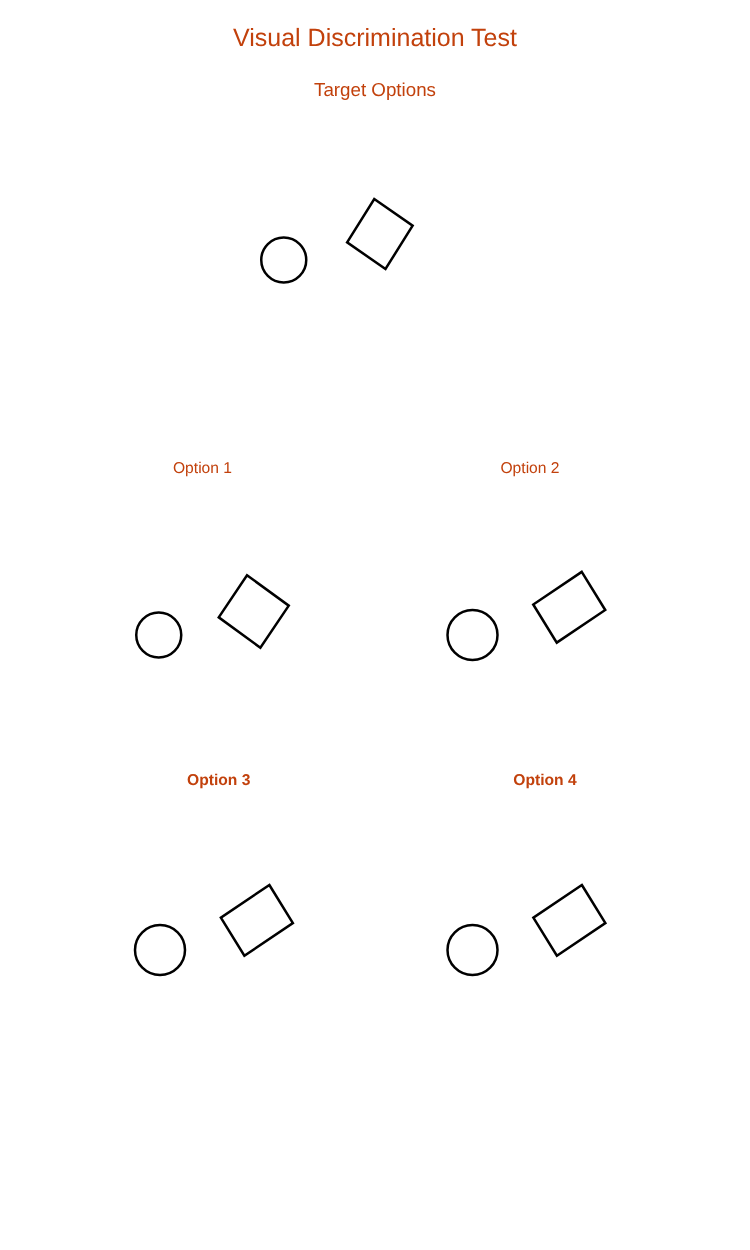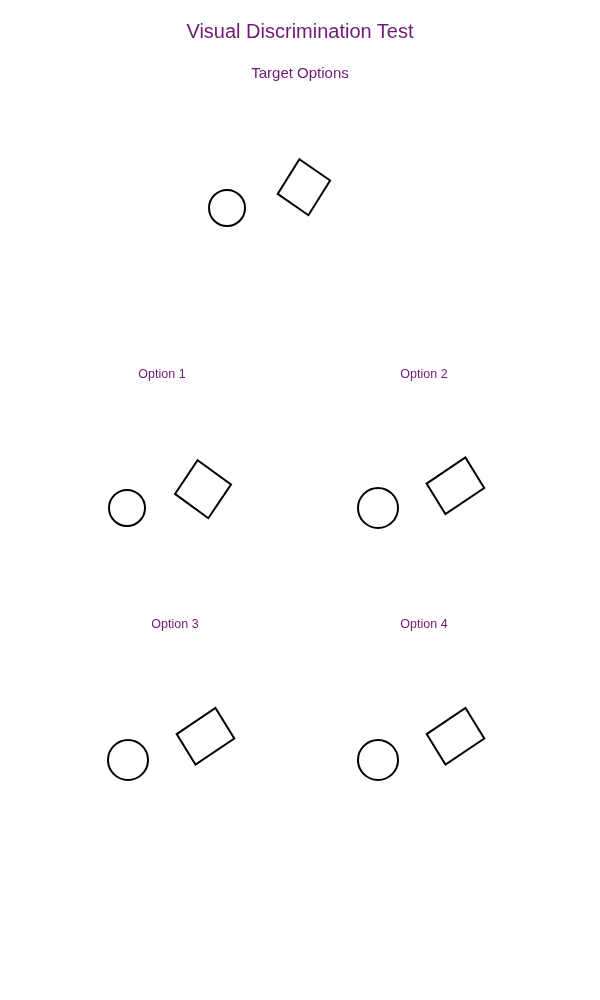--- a/index.html
+++ b/index.html
@@ -1,21 +1,21 @@
 <!DOCTYPE html>
 <html><head>
 <meta charset="utf-8">
 <style>
   html, body { margin: 0; padding: 0; background: #ffffff; }
   .canvas {
     position: relative;
     width: 600px;
     height: 1000px;
     background: #ffffff;
-    color: #701a75;
+    color: #c2410c;
     font-family: "Liberation Sans", sans-serif;
     overflow: hidden;
   }
   .centered-text {
     position: absolute;
     left: 0;
     width: 600px;
     text-align: center;
     white-space: nowrap;
   }
@@ -25,22 +25,22 @@
   .opt-label {
     position: absolute;
     width: 200px;
     text-align: center;
     font-size: 12.5px;
     line-height: 15px;
     white-space: nowrap;
   }
   .o1 { left: 62px;  top: 367px; }
   .o2 { left: 324px; top: 367px; }
-  .o3 { left: 75px;  top: 617px; }
-  .o4 { left: 324px; top: 617px; }
+  .o3 { left: 75px;  top: 617px; font-weight: bold; }
+  .o4 { left: 336px; top: 617px; font-weight: bold; }
   .panel {
     position: absolute;
     width: 250px;
     height: 215px;
     background: transparent;
   }
   .pt { left: 150px; top: 95px;  width: 300px; height: 240px; }
   .p1 { left: 50px;  top: 385px; }
   .p2 { left: 300px; top: 385px; }
   .p3 { left: 50px;  top: 635px; }

